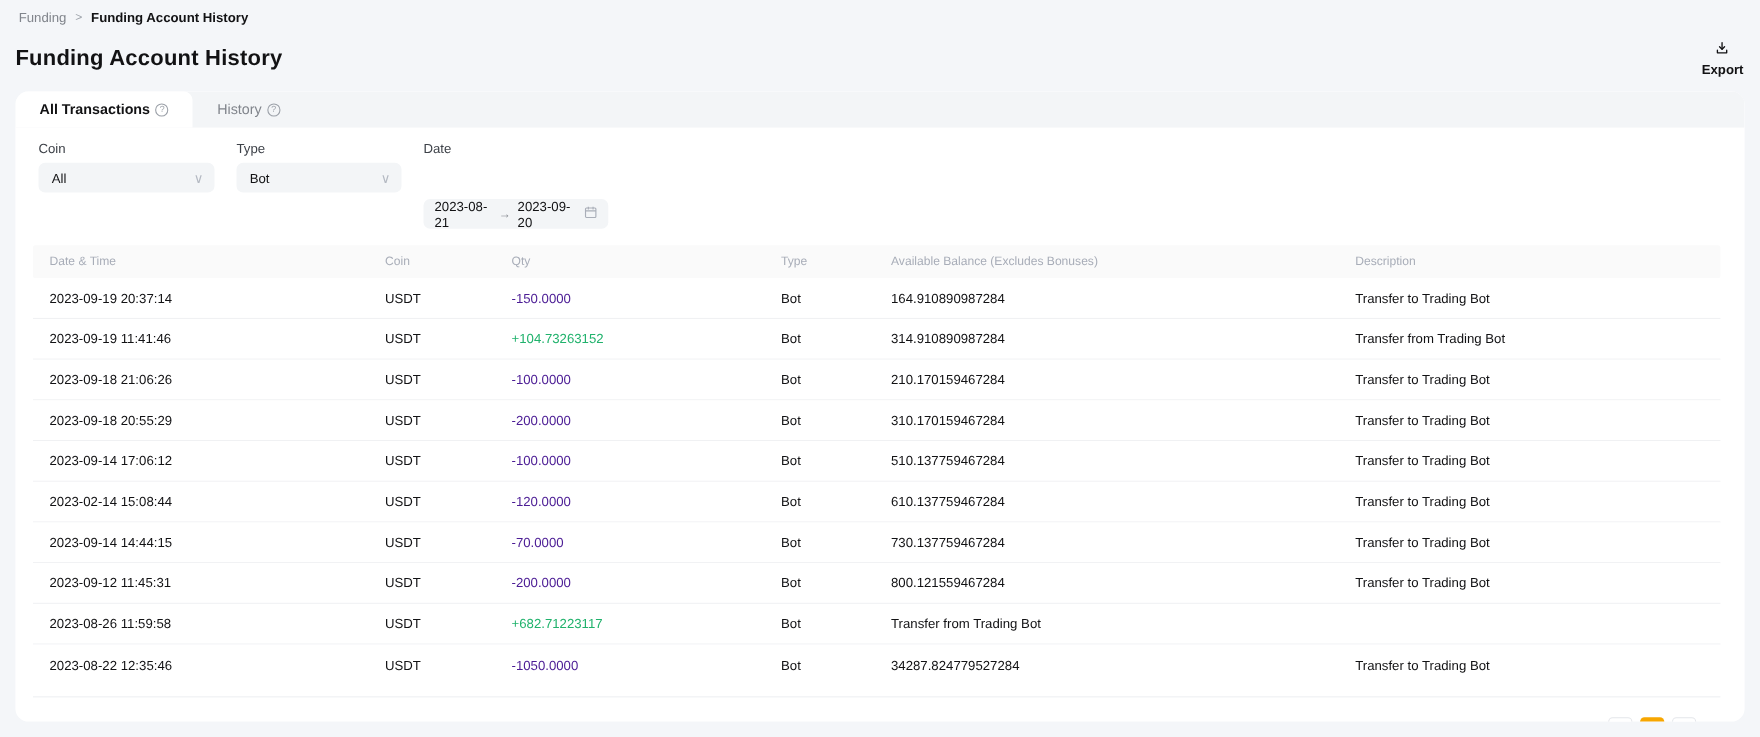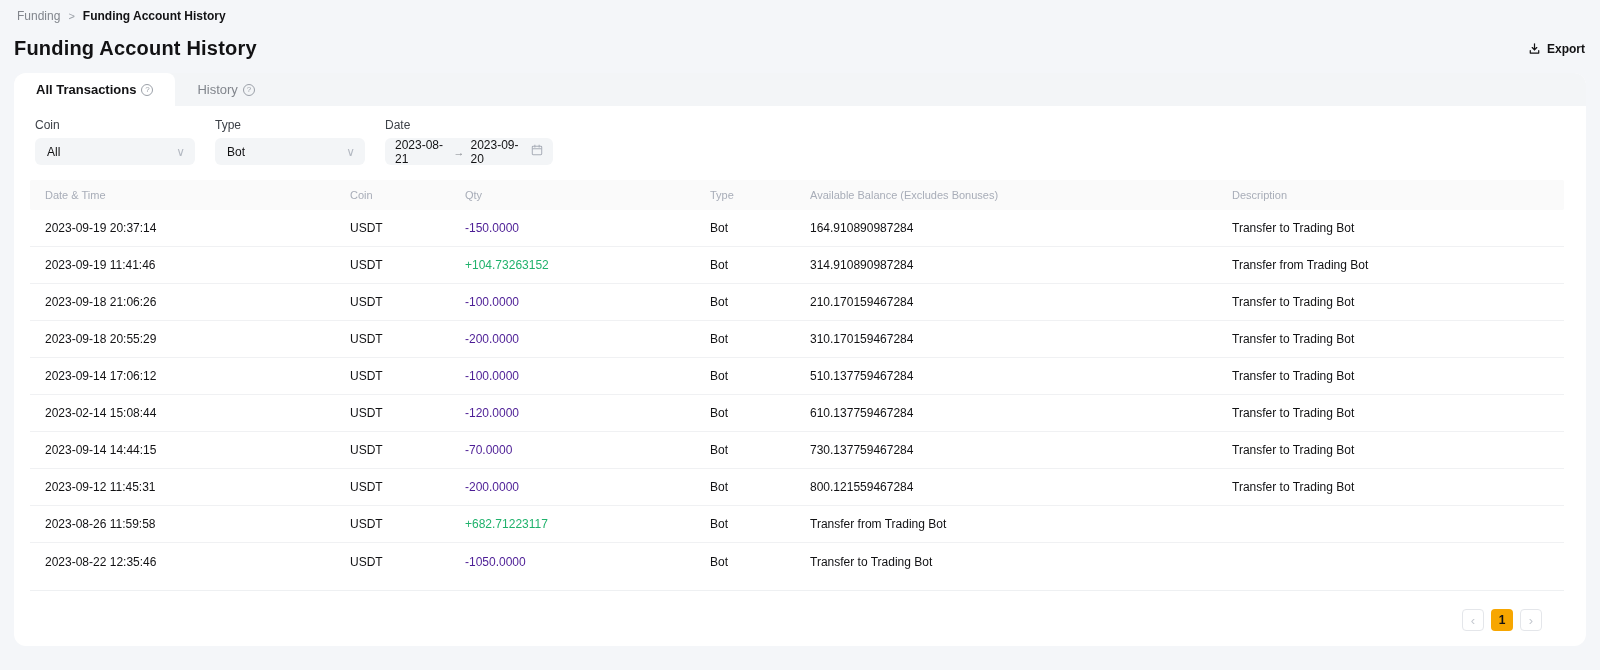--- a/index.html
+++ b/index.html
@@ -11,21 +11,21 @@
     overflow:hidden;
   }
   
   .page-header { padding:8px 15px 0 17px; }
   .breadcrumb { display:flex; align-items:center; gap:8px; font-size:12px; height:16px; }
   .crumb-parent { color:#81858c; cursor:pointer; }
   .crumb-sep { color:#9ba0a8; font-size:11px; }
   .crumb-current { color:#121214; font-weight:700; }
   .title-row { display:flex; align-items:center; justify-content:space-between; margin-top:13px; padding-left:-3px; }
   .page-title { font-size:20px; font-weight:700; letter-spacing:.2px; margin-left:-3px; }
-  .export-btn { display:flex; align-items:center; gap:6px; font-size:12px; font-weight:700; color:#121214; cursor:pointer; }
+  .export-btn { display:flex; align-items:center; gap:6px; font-size:12px; font-weight:700; color:#121214; cursor:pointer;flex-direction:column; }
   .export-btn svg { display:block; }
 
   
   .card {
     margin:13px 14px 0 14px;
     width:1572px; height:573px;
     background:#ffffff;
     border-radius:12px;
     overflow:hidden;
   }
@@ -43,21 +43,21 @@
   .filter-group { display:flex; flex-direction:column; }
   .filter-label { font-size:12px; color:#3d4148; margin-bottom:6px; }
   .select-box, .date-box {
     height:27px; background:#f3f5f7; border-radius:6px;
     display:flex; align-items:center; font-size:12px; color:#121214;
     padding:0 10px 0 12px; cursor:pointer;gap:36px;
   }
   .select-box { justify-content:space-between; }
   .select-coin { width:160px; }
   .select-type { width:150px; }
-  .date-box { width:168px; gap:6px; padding-left:10px; }
+  .date-box { width:168px; gap:6px; padding-left:10px;margin-top:33px; }
   .chev { color:#b4b9c2; }
   .date-arrow { color:#81858c; font-size:11px; }
   .cal-icon { margin-left:2px; display:block; }
 
   
   .table { margin-top:15px; border-bottom:1px solid #eef0f2; padding-bottom:10px; }
   .thead, .trow {
     display:grid;
     grid-template-columns:305px 115px 245px 100px 422px 1fr;
     align-items:center;
@@ -234,20 +234,21 @@
     <span class="qty pos">+682.71223117</span>
     <span>Bot</span>
     <span>Transfer from Trading Bot</span>
   </div>
 
   <div class="trow">
     <span>2023-08-22 12:35:46</span>
     <span>USDT</span>
     <span class="qty neg">-1050.0000</span>
     <span>Bot</span>
+    <span>34287.824779527284</span>
     <span>Transfer to Trading Bot</span>
   </div>
 </div>
     </div>
 
     <div class="pagination">
       <div class="page-btn nav">
         <span>‹</span>
       </div>
       <div class="page-btn current">1</div>

